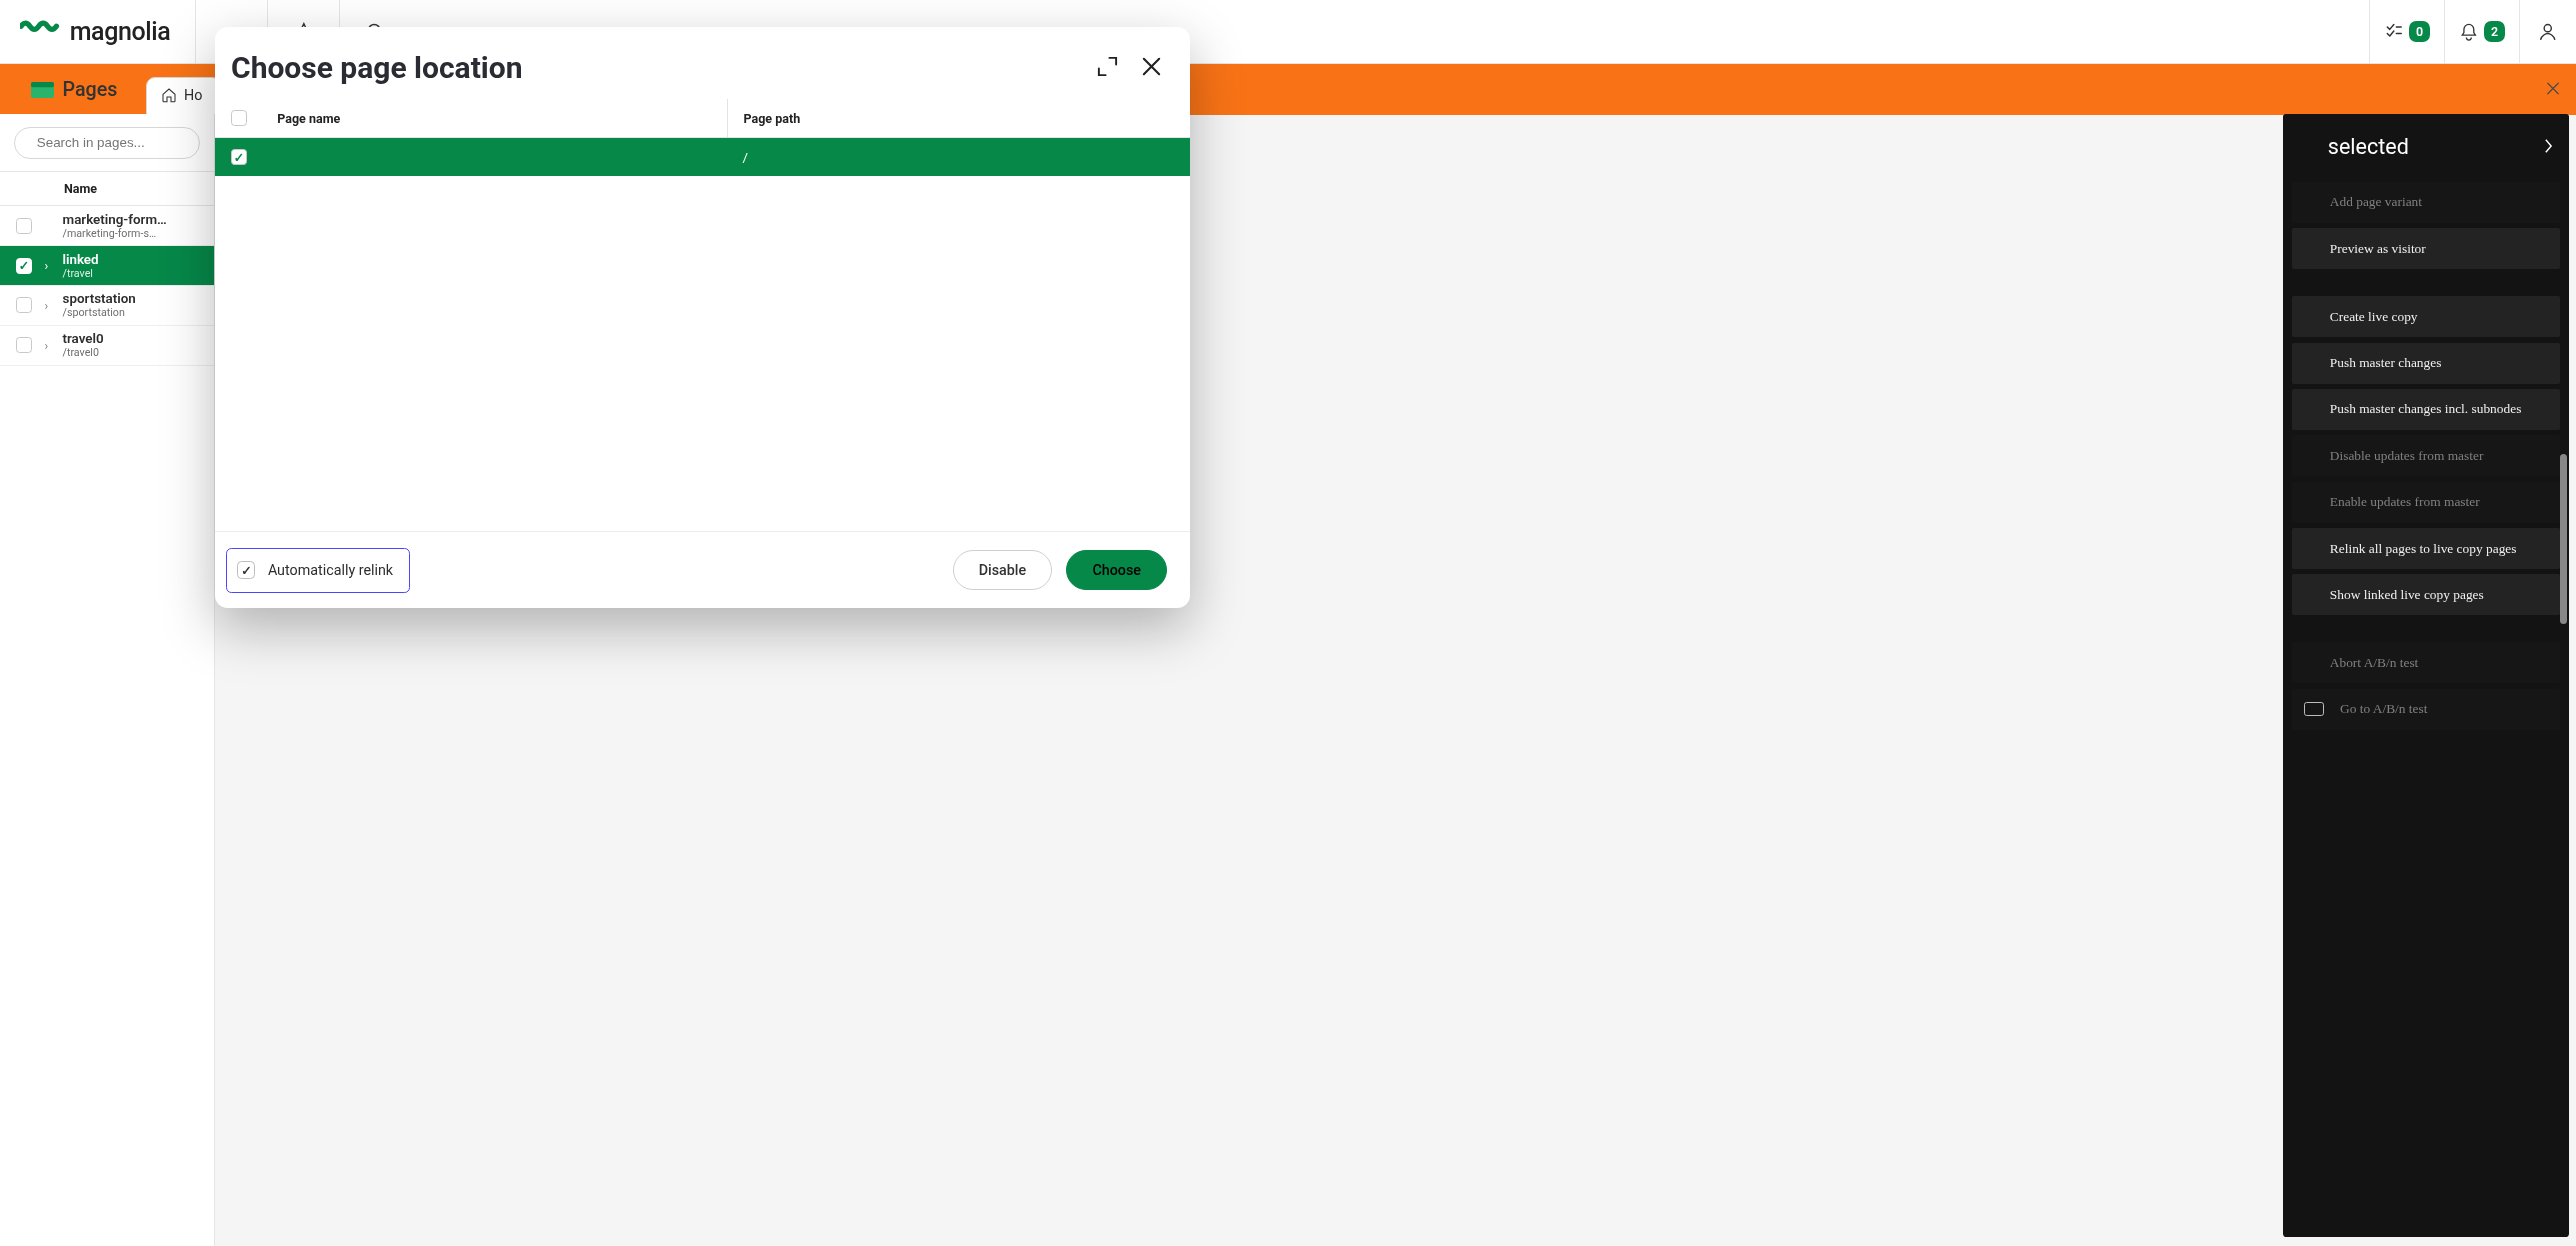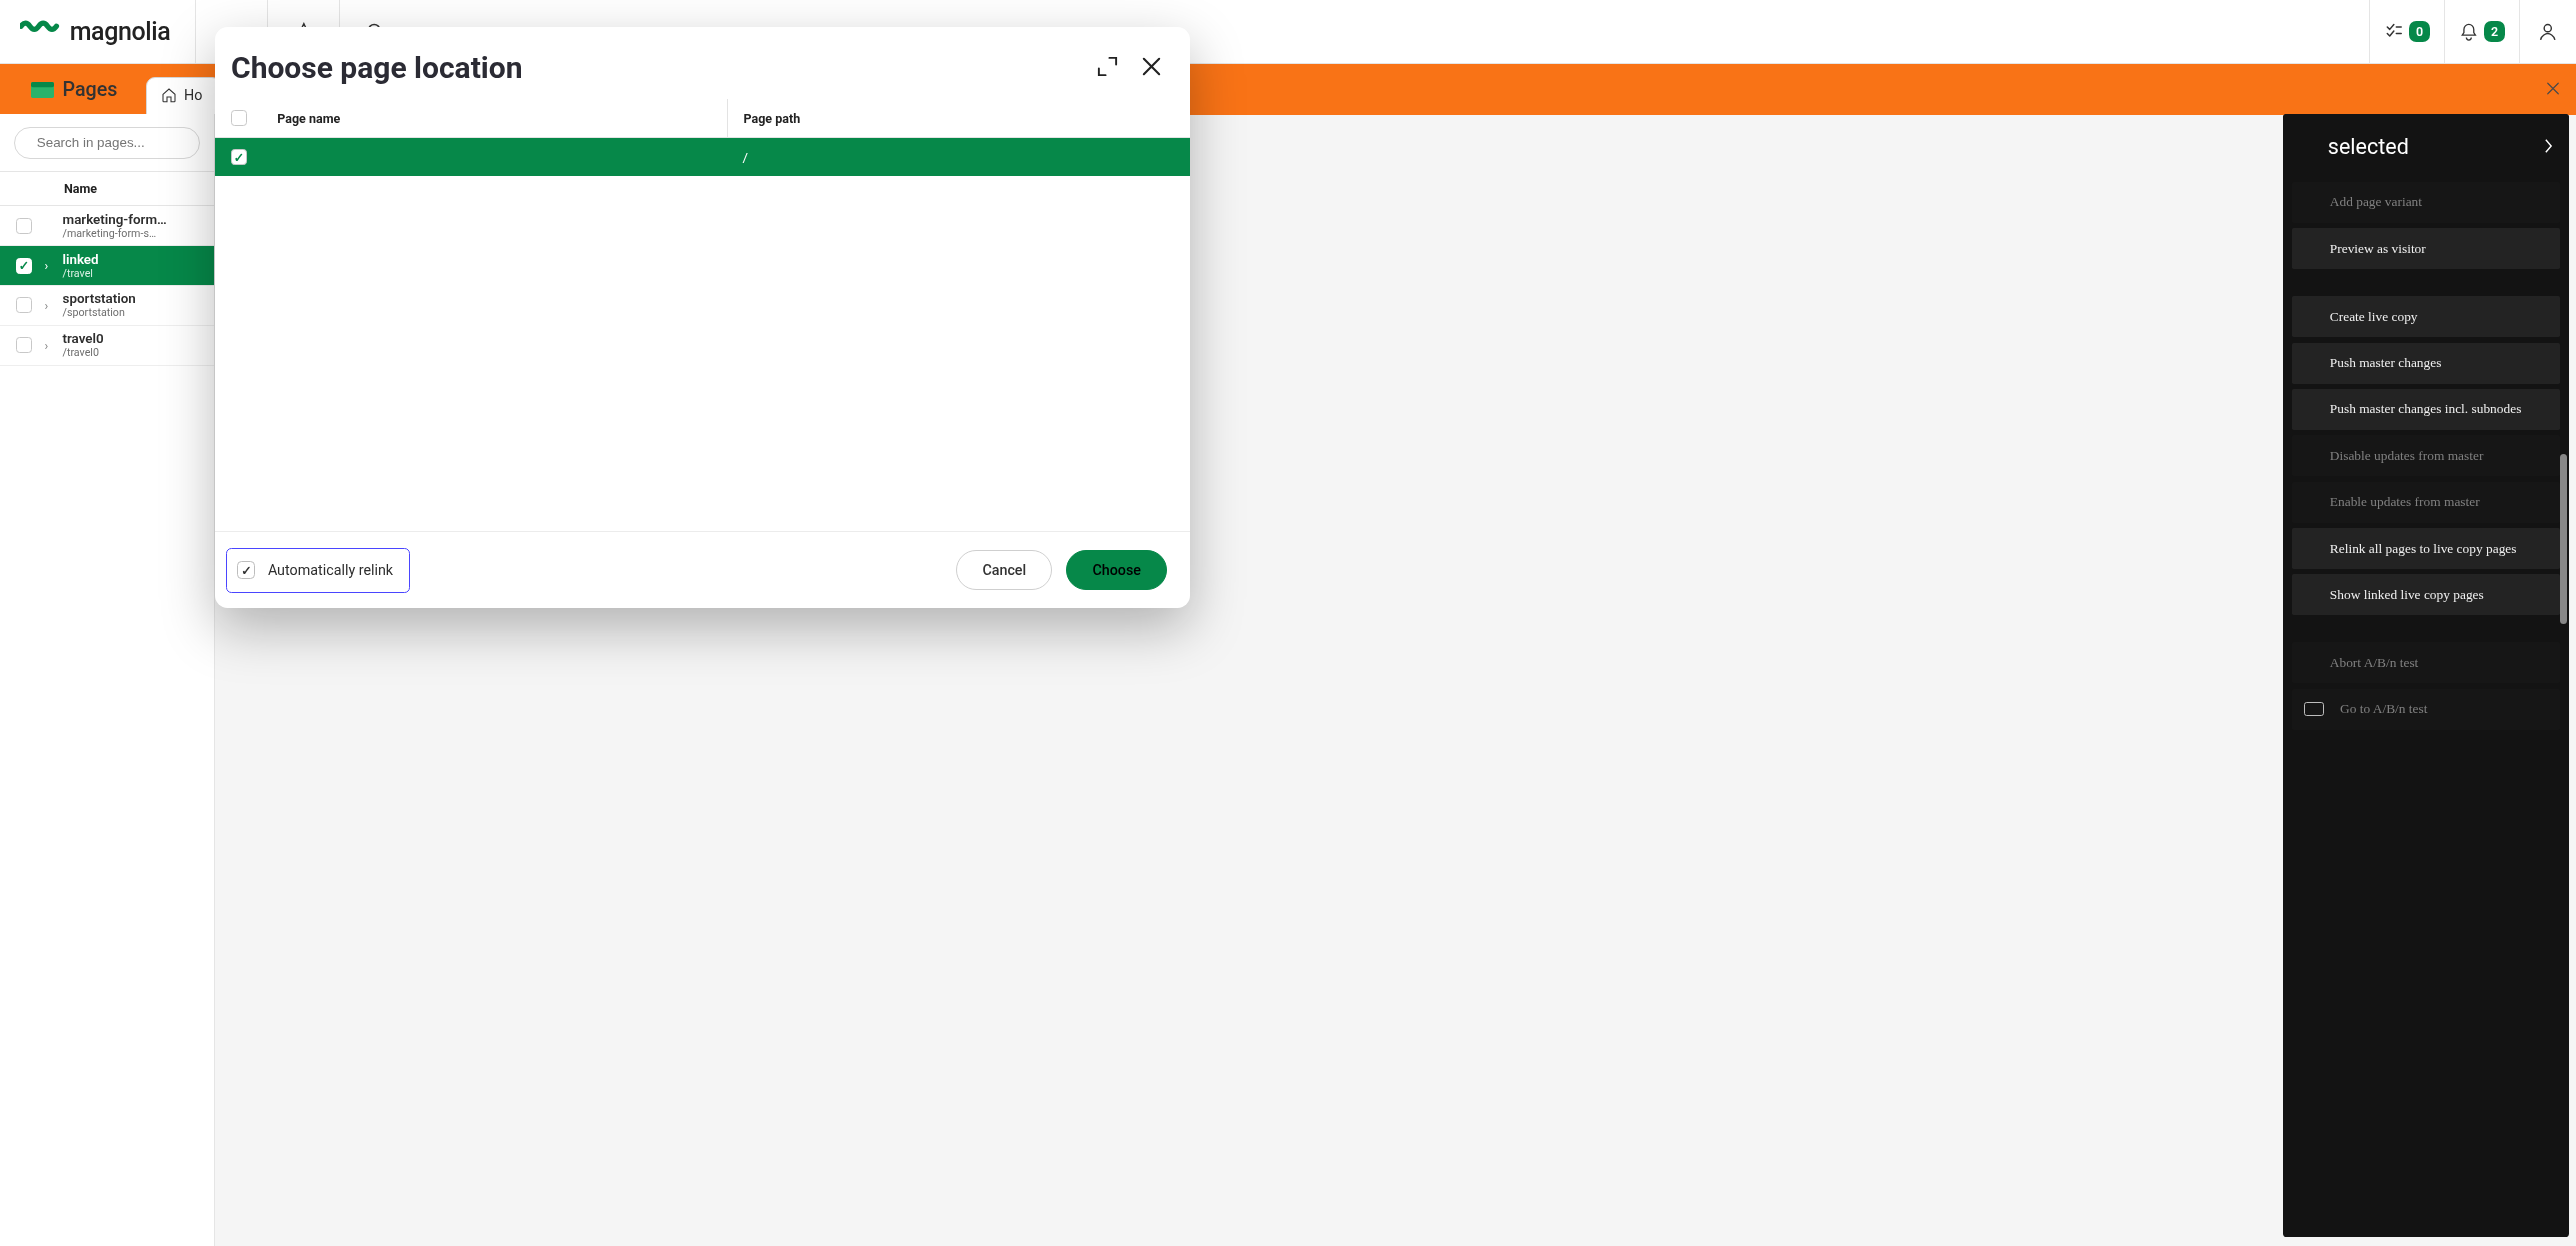--- a/index.html
+++ b/index.html
@@ -542,18 +542,18 @@
           <div class="mpath">/</div>
         </div>
       </div>
   </div>
   <div class="modal-footer">
     <div class="relink-box">
       <div class="cb2 chk-mark"></div>
       <span>Automatically relink</span>
     </div>
     <div class="footer-btns">
-      <div class="btn secondary">Cancel</div>
+      <div class="btn secondary">Disable</div>
       <div class="btn primary">Choose</div>
     </div>
   </div>
 </div>
 
 
 </body></html>

